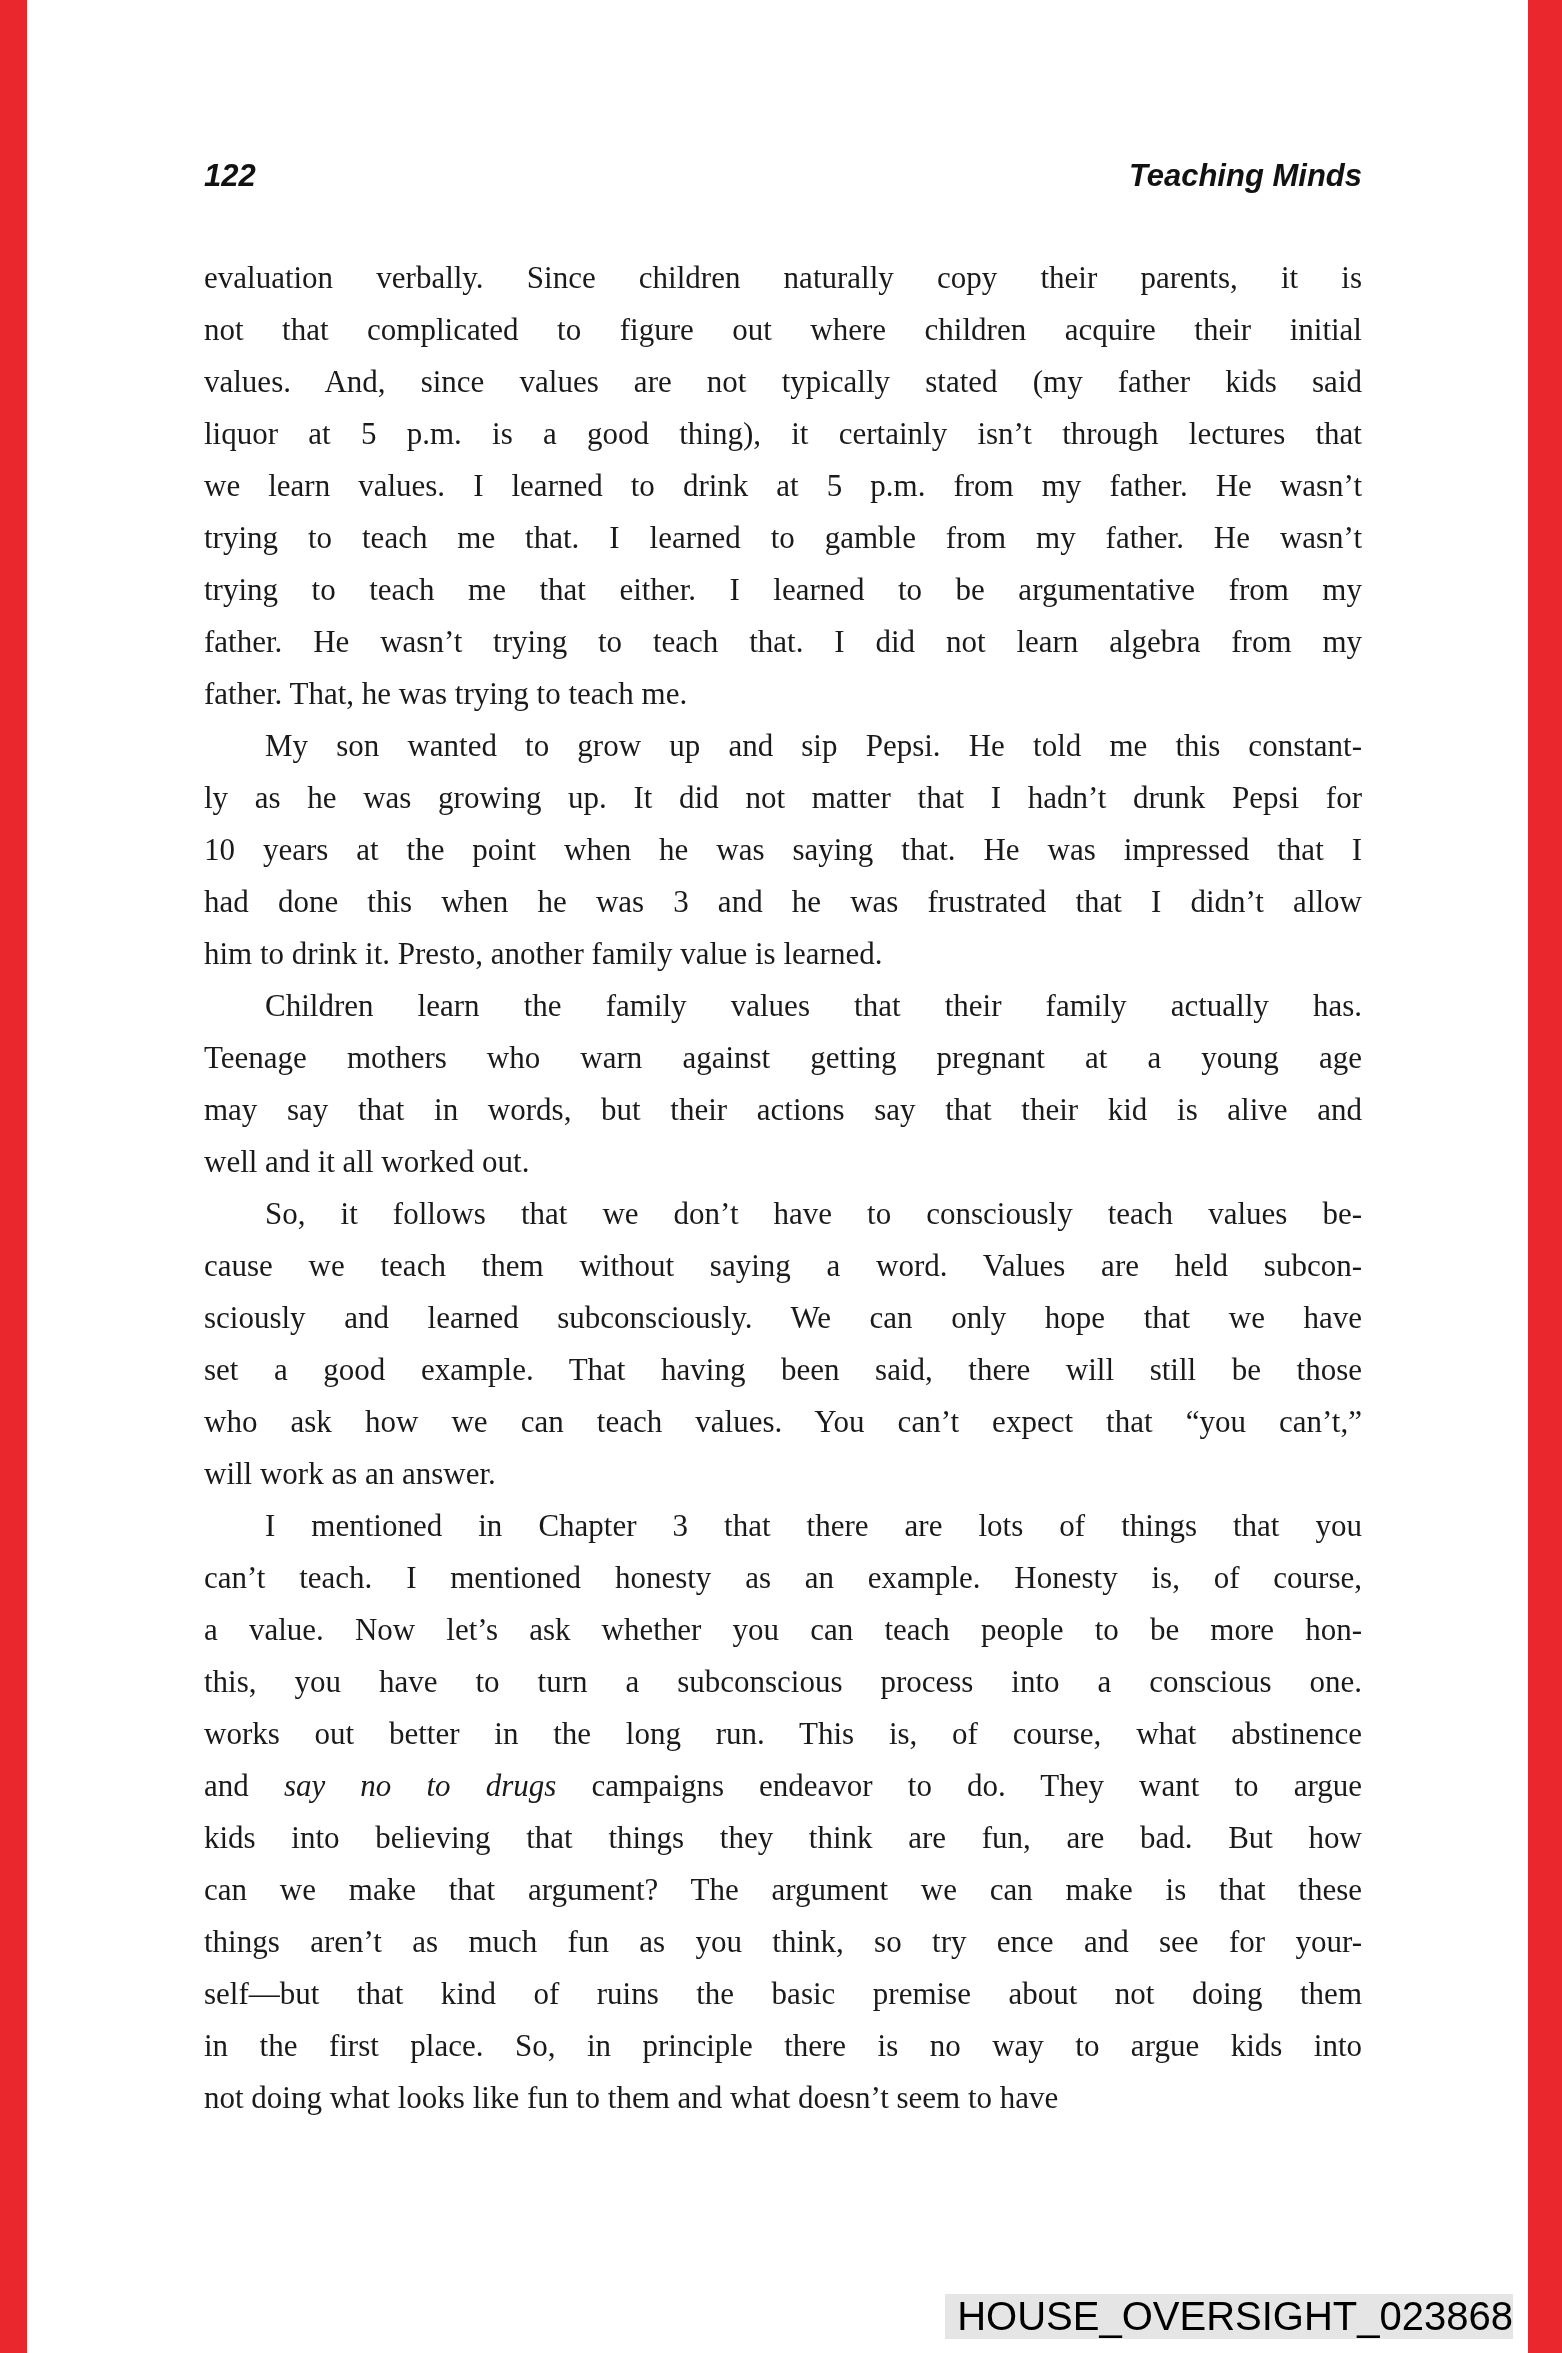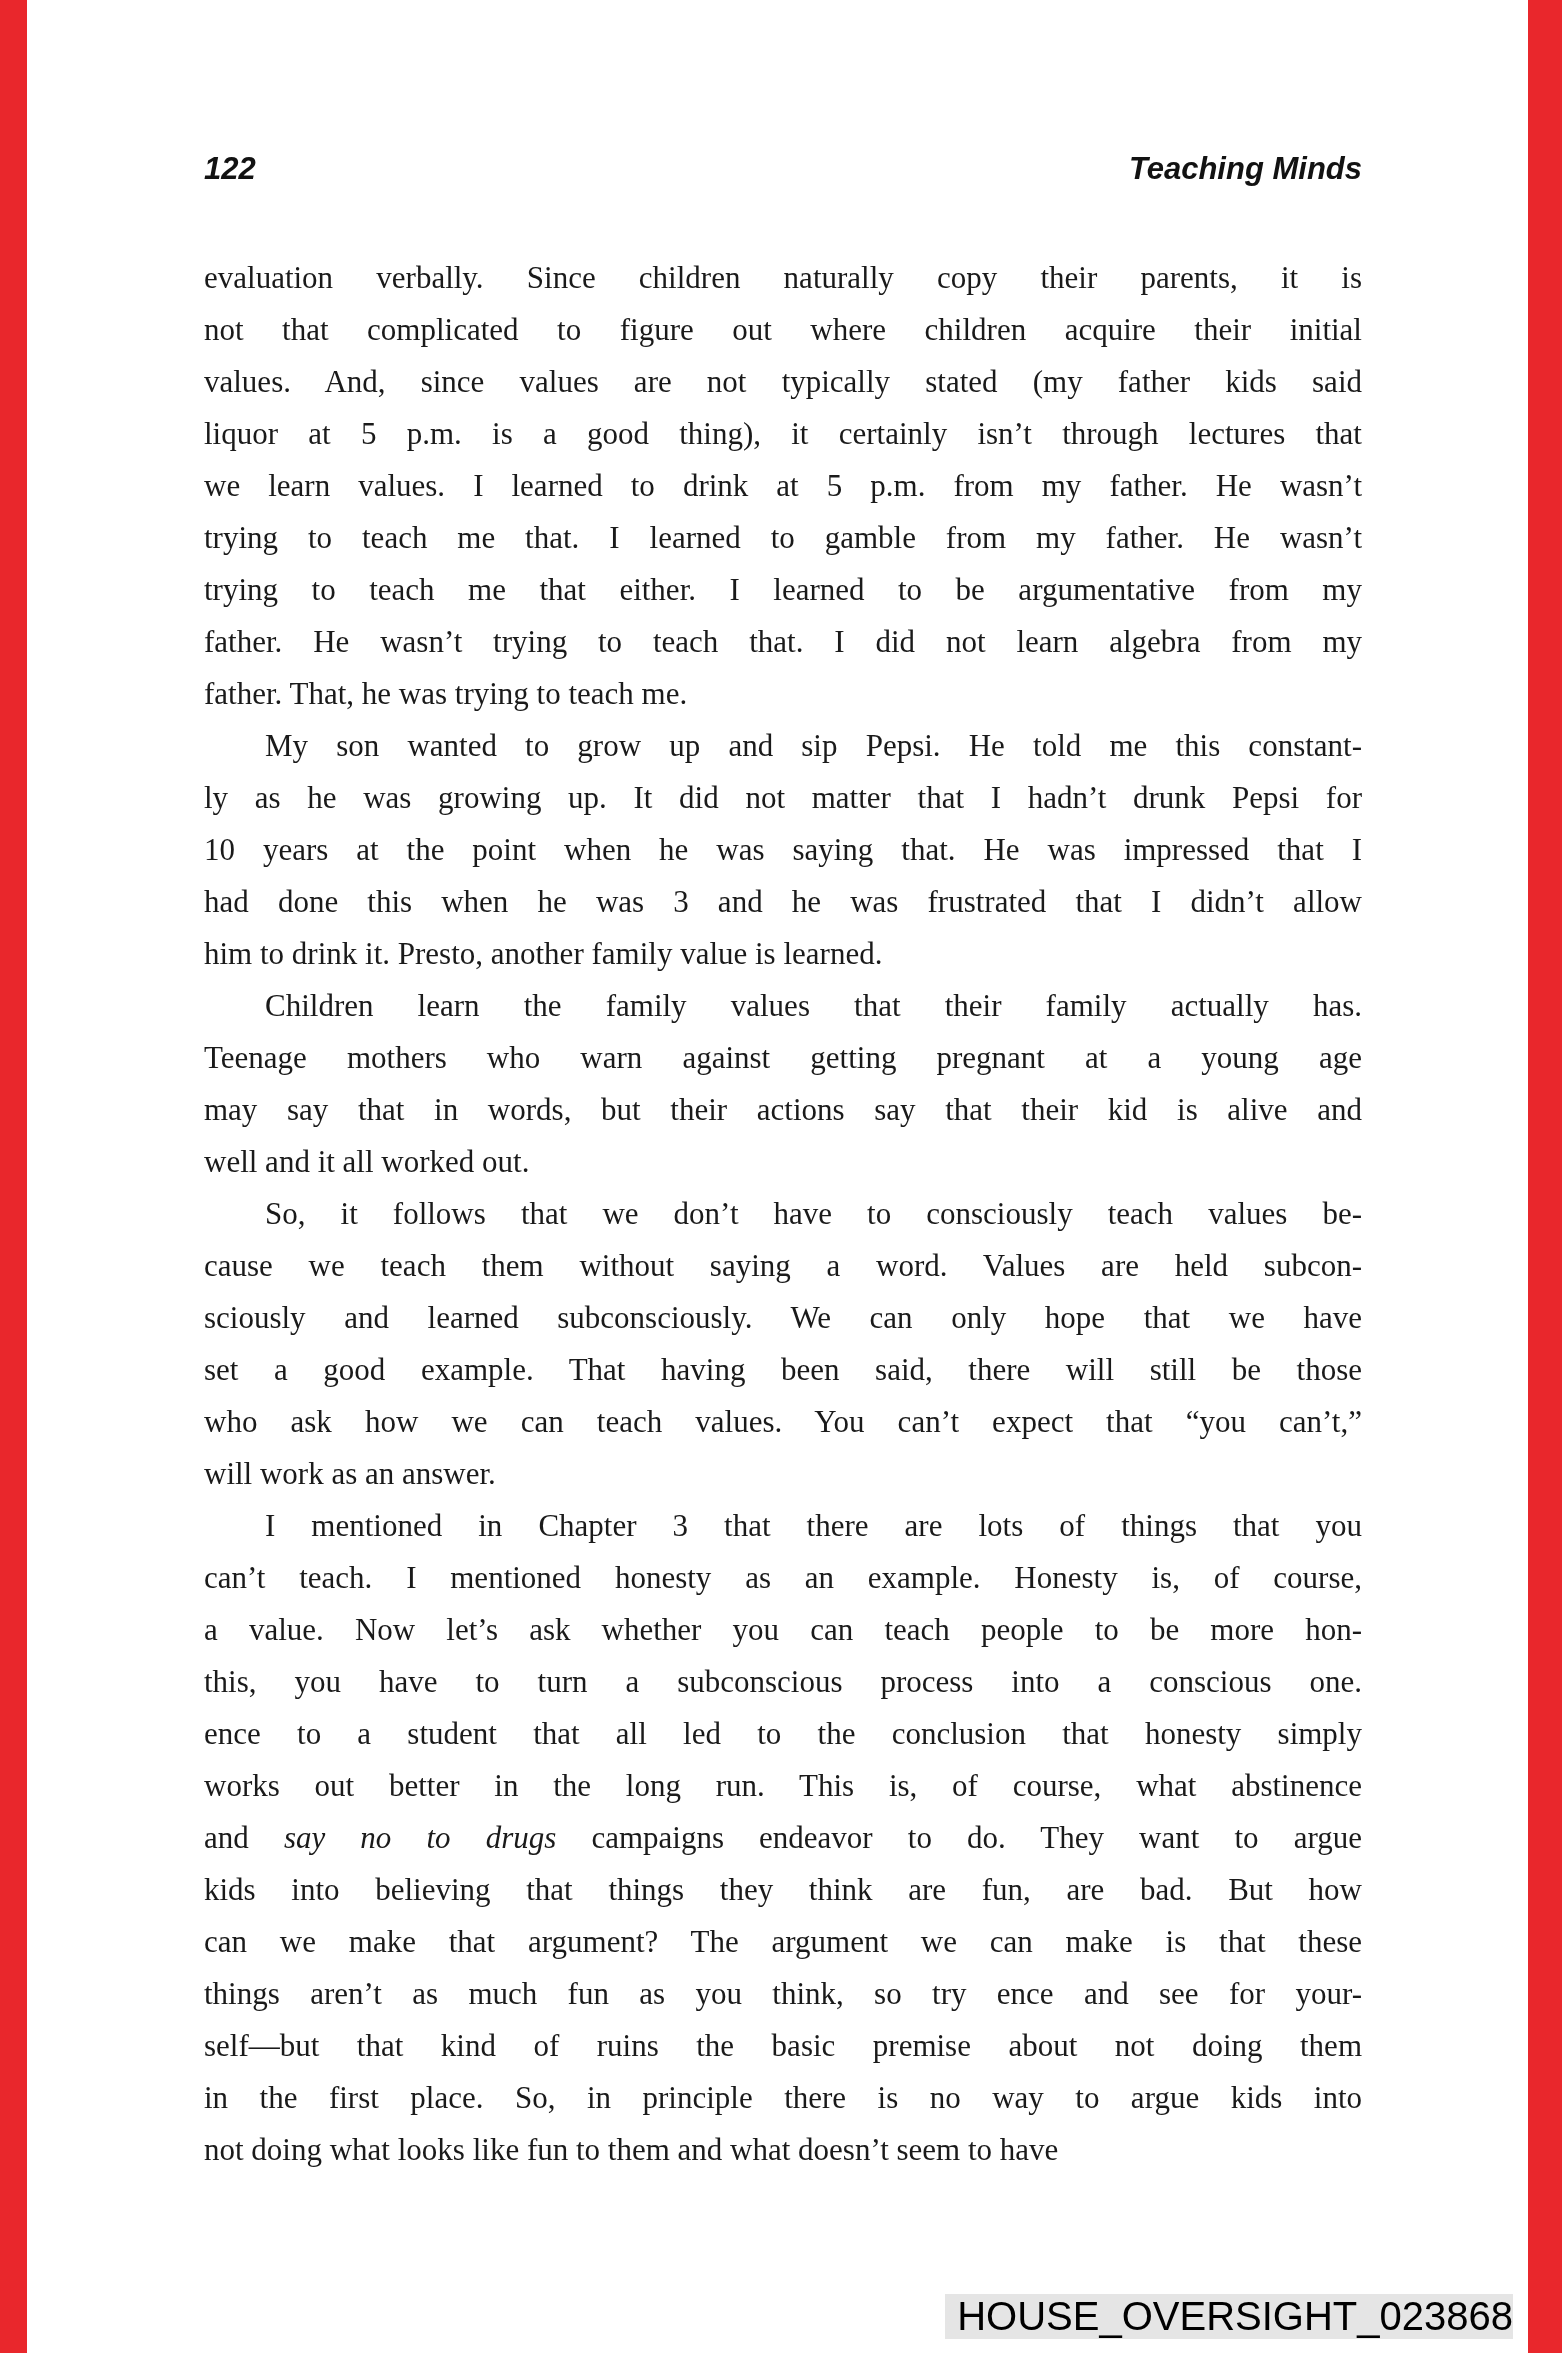--- a/index.html
+++ b/index.html
@@ -19,21 +19,21 @@
     position: absolute;
     top: 0;
     height: 100%;
     background: #e9272c;
   }
   .edge-band.left  { left: 0;  width: 27px; }
   .edge-band.right { right: 0; width: 34px; }
 
   .running-head {
     position: absolute;
-    top: 151px;
+    top: 158px;
     left: 204px;
     width: 1158px;
     display: flex;
     justify-content: space-between;
     align-items: baseline;
     font-family: "Liberation Sans", sans-serif;
     font-weight: bold;
     font-style: italic;
     font-size: 31px;
     color: #121212;
@@ -115,21 +115,20 @@
         <div class="line"><span>sciously and learned subconsciously. We can only hope that we have</span></div>
         <div class="line"><span>set a good example. That having been said, there will still be those</span></div>
         <div class="line"><span>who ask how we can teach values. You can’t expect that “you can’t,”</span></div>
         <div class="line last"><span>will work as an answer.</span></div>
       </div>
       <div class="para">
         <div class="line first-indent"><span>I mentioned in Chapter 3 that there are lots of things that you</span></div>
         <div class="line"><span>can’t teach. I mentioned honesty as an example. Honesty is, of course,</span></div>
         <div class="line"><span>a value. Now let’s ask whether you can teach people to be more hon-</span></div>
         <div class="line"><span>this, you have to turn a subconscious process into a conscious one.</span></div>
-        <div class="line"><span>ence to a student that all led to the conclusion that honesty simply</span></div>
         <div class="line"><span>works out better in the long run. This is, of course, what abstinence</span></div>
         <div class="line"><span>and </span><i>say no to drugs</i><span> campaigns endeavor to do. They want to argue</span></div>
         <div class="line"><span>kids into believing that things they think are fun, are bad. But how</span></div>
         <div class="line"><span>can we make that argument? The argument we can make is that these</span></div>
         <div class="line"><span>things aren’t as much fun as you think, so try ence and see for your-</span></div>
         <div class="line"><span>self—but that kind of ruins the basic premise about not doing them</span></div>
         <div class="line"><span>in the first place. So, in principle there is no way to argue kids into</span></div>
         <div class="line last"><span>not doing what looks like fun to them and what doesn’t seem to have</span></div>
       </div>
     </div>

